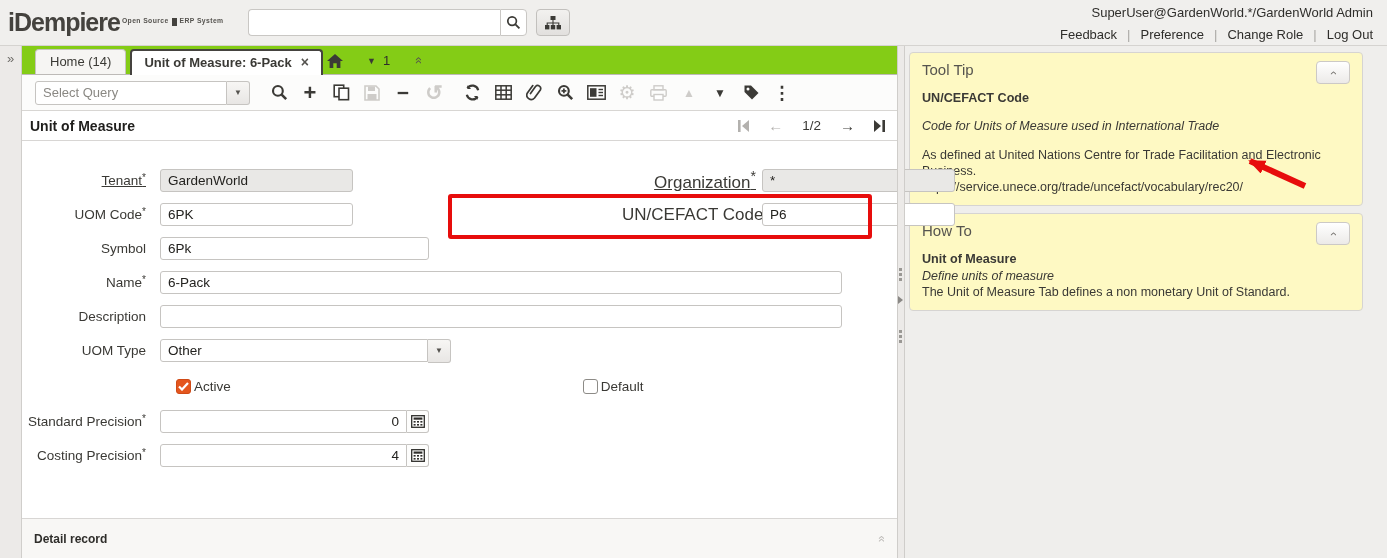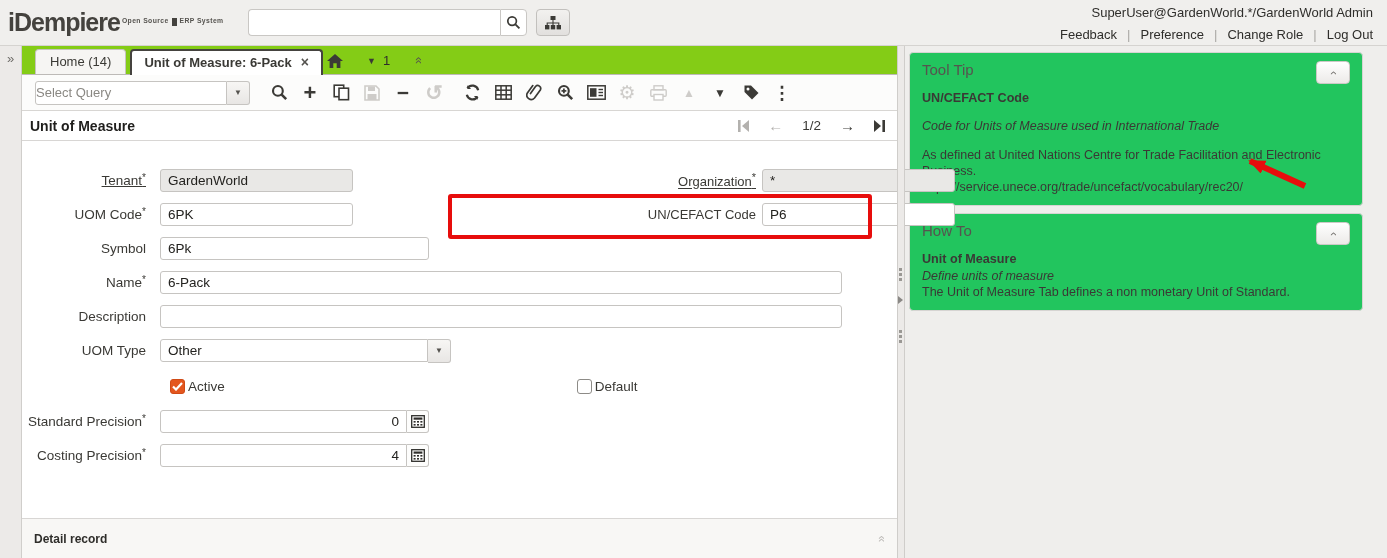--- a/index.html
+++ b/index.html
@@ -32,21 +32,21 @@
   .tab.active { background:#fff; border:2px solid #45433f; border-bottom:none; font-weight:bold; display:flex; gap:9px; align-items:center; padding:4px 12px 5px; margin-bottom:-1px; }
   .tab-close { font-weight:bold; color:#55534f; font-size:14px; line-height:.8; cursor:pointer; }
   .tabstrip-right { margin-left:auto; display:flex; align-items:center; gap:24px; margin:0 14px 6px 0; }
   .win-sel { display:flex; align-items:center; gap:7px; font-size:13px; color:#2f2e2b; cursor:pointer; }
   .win-sel .caret { font-size:9px; color:#3b3a36; }
   .chev-up { display:inline-block; transform:rotate(-90deg); font-size:13px; color:#55534f; cursor:pointer; }
 
   
   .toolbar { height:36px; background:#fcfcfb; border-bottom:1px solid #d8d6d3; display:flex; align-items:center; padding-left:13px; }
   .combo { display:flex; height:24px; margin-right:16px; }
-  .combo input { width:192px; height:24px; border:1px solid #c6c4c1; border-radius:3px 0 0 3px; padding:0 0; font-size:13px; color:#44423e; outline:none; }
+  .combo input { width:192px; height:24px; border:1px solid #c6c4c1; border-radius:3px 0 0 3px; padding:0 7px; font-size:13px; color:#44423e; outline:none; }
   .combo input::placeholder { color:#8a8883; opacity:1; }
   .combo-btn { width:23px; height:24px; border:1px solid #c6c4c1; border-left:none; border-radius:0 3px 3px 0; background:linear-gradient(#f7f6f4,#e8e6e4); font-size:8px; color:#55534f; cursor:pointer; display:flex; align-items:center; justify-content:center; }
   .tbtn { width:26px; height:26px; display:flex; align-items:center; justify-content:center; background:none; border:none; cursor:pointer; color:#3b3a36; font-size:17px; margin-right:5px; }
   .tbtn svg { display:block; }
   .tbtn.disabled { color:#ceccc9; cursor:default; }
   .tbtn.txt { font-weight:bold; }
   .tbtn.sp { margin-right:12px; }
 
   
   .content { flex:1; position:relative; display:flex; flex-direction:column; background:#fff; }
@@ -56,50 +56,50 @@
   .recnav .nbtn { font-size:15px; font-weight:bold; color:#3b3a36; cursor:pointer; background:none; border:none; display:flex; align-items:center; }
   .recnav .nbtn.disabled { color:#b3b1ae; cursor:default; }
   .recnav .pos { font-size:13.5px; color:#3a3935; }
 
   .form { flex:1; position:relative; }
   .frow { display:flex; align-items:center; height:23px; margin-bottom:11px; }
   .frow.first { margin-top:28px; }
   .lbl { width:138px; text-align:right; padding-right:14px; font-size:13.5px; color:#3a3935; flex:none; white-space:nowrap; }
   .lbl.link { text-decoration:underline; }
   .lbl sup { font-size:10px; vertical-align:top; line-height:1; }
-  .lbl2 { width:140px; text-align:right; padding-right:6px; font-size:13px; color:#3a3935; flex:none; white-space:nowrap; margin-left:269px; }
+  .lbl2 { width:140px; text-align:right; padding-right:6px; font-size:17px; color:#3a3935; flex:none; white-space:nowrap; margin-left:269px; }
   .lbl2.link { text-decoration:underline; }
   .fin { height:23px; border:1px solid #c6c4c1; border-radius:3px; padding:0 7px; font-size:13.5px; color:#23221f; outline:none; background:#fff; }
   .fin.ro { background:#e9e8e6; }
   .w-sm { width:269px; } .w-sm2 { width:267px; } .w-wide { width:682px; }
   .num { text-align:right; width:247px; border-radius:3px 0 0 3px; }
   .calc-btn { width:22px; height:23px; border:1px solid #c6c4c1; border-left:none; border-radius:0 3px 3px 0; background:#fdfdfc; display:flex; align-items:center; justify-content:center; cursor:pointer; }
   .typecombo { display:flex; }
   .typecombo .fin { width:268px; border-radius:3px 0 0 3px; }
-  .cbrow { display:flex; align-items:flex-end; height:16px; margin:16px 4px; }
+  .cbrow { display:flex; align-items:flex-end; height:16px; margin:16px 10px; }
   .checkbox { width:15px; height:15px; border-radius:3px; display:flex; align-items:center; justify-content:center; margin-right:3px; cursor:pointer; }
   .checkbox.on { background:#e4561e; border:1px solid #d04a16; }
   .checkbox.off { background:#fff; border:1px solid #8d8b87; }
   .cblabel { font-size:13.5px; color:#3a3935; }
 
   .redbox { position:absolute; left:426px; top:53px; width:424px; height:45px; border:4px solid #e70d0c; border-radius:3px; pointer-events:none; }
 
   .detailbar { height:40px; background:#f8f7f5; border-top:1px solid #d8d6d4; display:flex; align-items:center; padding:0 12px; }
   .detailbar .dlabel { font-size:12px; font-weight:bold; color:#2f2e2b; }
   .detailbar .chev { margin-left:auto; transform:rotate(-90deg); color:#bdbbb8; font-size:12px; cursor:pointer; }
 
   
   .splitter { width:8px; background:#eceae8; border-left:1px solid #cfcdca; border-right:1px solid #cfcdca; position:relative; cursor:col-resize; }
   .grip { position:absolute; left:1px; display:flex; flex-direction:column; gap:2px; }
   .grip i { width:3px; height:3px; background:#9a9894; display:block; }
   .split-arrow { position:absolute; left:0; width:0; height:0; border-top:4px solid transparent; border-bottom:4px solid transparent; border-left:5px solid #8a8885; }
 
   
   .east { flex:1; background:#efeeec; padding:6px 24px 0 4px; }
-  .card { background:#22c55e; border:1px solid #d6d4d2; border-radius:4px; padding:8px 12px 10px; margin-bottom:7px; }
+  .card { background:#fef9c3; border:1px solid #d6d4d2; border-radius:4px; padding:8px 12px 10px; margin-bottom:7px; }
   .card-head { display:flex; align-items:flex-start; }
   .card-title { font-size:15px; color:#56544f; }
   .collapse-btn { margin-left:auto; width:34px; height:23px; border:1px solid #ccc9c6; border-radius:4px; background:linear-gradient(#fff,#eceae8); color:#777571; cursor:pointer; display:flex; align-items:center; justify-content:center; }
   .collapse-btn span { display:inline-block; transform:rotate(-90deg); font-size:12px; }
   .card-body { font-size:12.5px; color:#3a3935; line-height:1.3; }
   .b-head { font-weight:bold; margin-top:6px; font-size:12.6px; }
   .b-italic { font-style:italic; margin-top:12px; }
   .b-italic.tight { margin-top:0; }
   .b-text { margin-top:12px; }
   .b-text.tight { margin-top:0; }

